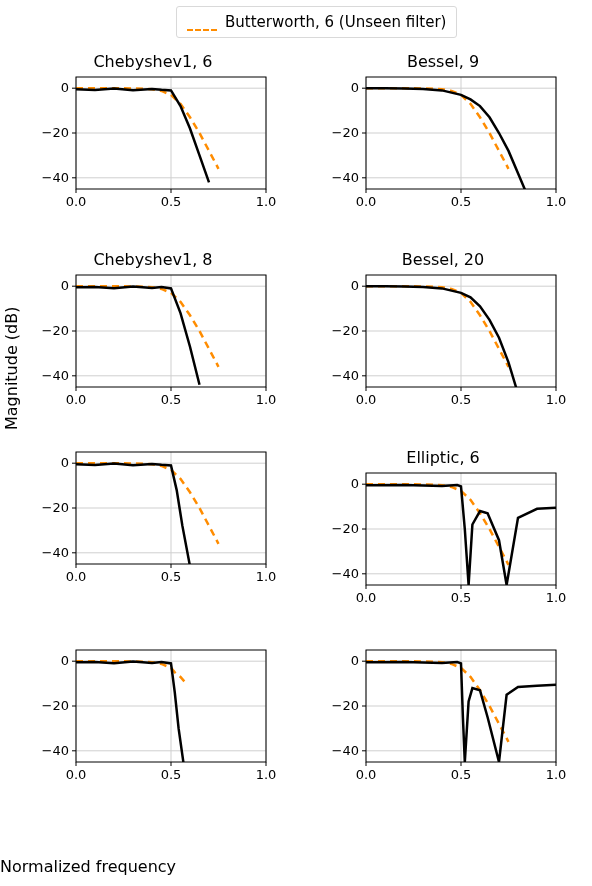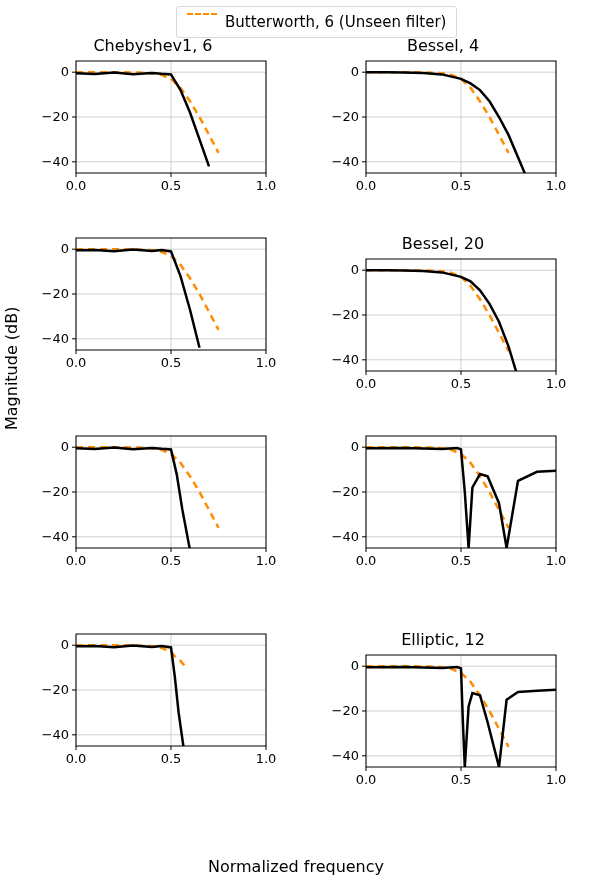--- a/index.html
+++ b/index.html
@@ -17,34 +17,34 @@
     position: relative;
   }
   .legend {
     position: absolute;
     left: 176px;
     top: 6px;
     border: 1px solid #d9d9d9;
     border-radius: 3px;
     padding: 6px 10px;
     display: flex;
-    align-items: flex-start;
+    align-items: flex-end;
     gap: 8px;
     background: #fff;
     font-size: 15px;
   }
   .legend-swatch {
     width: 30px;
     height: 0;
     border-top: 2.5px dashed #ff8c00;
   }
   .grid {
     position: absolute;
     left: 28px;
-    top: 36px;
+    top: 52px;
     width: 540px;
     display: grid;
     grid-template-columns: 1fr 1fr;
     grid-template-rows: repeat(4, 180px);
     column-gap: 40px;
     row-gap: 18px;
   }
   .cell {
     position: relative;
   }
@@ -76,21 +76,21 @@
     top: 430px;
     transform: rotate(-90deg);
     transform-origin: left top;
     font-size: 16px;
   }
   .xlabel {
     position: absolute;
     left: 0;
     right: 0;
     bottom: 10px;
-    text-align: center;
+    text-align: left;
     font-size: 16px;
   }
 </style>
 </head>
 <body>
 
 <div class="page">
 
   <div class="legend">
     <span class="legend-swatch"></span>
@@ -125,21 +125,21 @@
             <text class="tick" x="238" y="133" text-anchor="middle">1.0</text>
             <line class="tickmark" x1="44" x2="48" y1="15.200000000000001" y2="15.200000000000001"></line>
             <text class="tick" x="41" y="19.200000000000003" text-anchor="end">0</text>
             <line class="tickmark" x1="44" x2="48" y1="60" y2="60"></line>
             <text class="tick" x="41" y="64" text-anchor="end">−20</text>
             <line class="tickmark" x1="44" x2="48" y1="104.8" y2="104.8"></line>
             <text class="tick" x="41" y="108.8" text-anchor="end">−40</text>
           </svg></div>
       </div>
       <div class="cell">
-        <div class="cell-title">Bessel, 4</div>
+        <div class="cell-title">Bessel, 9</div>
         <div class="plot-box"><svg class="plot" viewBox="0 0 250 140">
             <defs>
               <clipPath id="clip1">
                 <rect x="48" y="4" width="190" height="112"></rect>
               </clipPath>
             </defs>
             <line class="gridline" x1="48" x2="238" y1="15.200000000000001" y2="15.200000000000001"></line>
             <line class="gridline" x1="48" x2="238" y1="60" y2="60"></line>
             <line class="gridline" x1="48" x2="238" y1="104.8" y2="104.8"></line>
             <line class="gridline" y1="4" y2="116" x1="48" x2="48"></line>
@@ -156,20 +156,21 @@
             <text class="tick" x="238" y="133" text-anchor="middle">1.0</text>
             <line class="tickmark" x1="44" x2="48" y1="15.200000000000001" y2="15.200000000000001"></line>
             <text class="tick" x="41" y="19.200000000000003" text-anchor="end">0</text>
             <line class="tickmark" x1="44" x2="48" y1="60" y2="60"></line>
             <text class="tick" x="41" y="64" text-anchor="end">−20</text>
             <line class="tickmark" x1="44" x2="48" y1="104.8" y2="104.8"></line>
             <text class="tick" x="41" y="108.8" text-anchor="end">−40</text>
           </svg></div>
       </div>
       <div class="cell">
+        <div class="cell-title">Chebyshev1, 8</div>
         <div class="plot-box"><svg class="plot" viewBox="0 0 250 140">
             <defs>
               <clipPath id="clip2">
                 <rect x="48" y="4" width="190" height="112"></rect>
               </clipPath>
             </defs>
             <line class="gridline" x1="48" x2="238" y1="15.200000000000001" y2="15.200000000000001"></line>
             <line class="gridline" x1="48" x2="238" y1="60" y2="60"></line>
             <line class="gridline" x1="48" x2="238" y1="104.8" y2="104.8"></line>
             <line class="gridline" y1="4" y2="116" x1="48" x2="48"></line>
@@ -247,20 +248,21 @@
             <text class="tick" x="238" y="133" text-anchor="middle">1.0</text>
             <line class="tickmark" x1="44" x2="48" y1="15.200000000000001" y2="15.200000000000001"></line>
             <text class="tick" x="41" y="19.200000000000003" text-anchor="end">0</text>
             <line class="tickmark" x1="44" x2="48" y1="60" y2="60"></line>
             <text class="tick" x="41" y="64" text-anchor="end">−20</text>
             <line class="tickmark" x1="44" x2="48" y1="104.8" y2="104.8"></line>
             <text class="tick" x="41" y="108.8" text-anchor="end">−40</text>
           </svg></div>
       </div>
       <div class="cell">
+        <div class="cell-title">Elliptic, 6</div>
         <div class="plot-box"><svg class="plot" viewBox="0 0 250 140">
             <defs>
               <clipPath id="clip5">
                 <rect x="48" y="4" width="190" height="112"></rect>
               </clipPath>
             </defs>
             <line class="gridline" x1="48" x2="238" y1="15.200000000000001" y2="15.200000000000001"></line>
             <line class="gridline" x1="48" x2="238" y1="60" y2="60"></line>
             <line class="gridline" x1="48" x2="238" y1="104.8" y2="104.8"></line>
             <line class="gridline" y1="4" y2="116" x1="48" x2="48"></line>
@@ -307,21 +309,20 @@
             <text class="tick" x="238" y="133" text-anchor="middle">1.0</text>
             <line class="tickmark" x1="44" x2="48" y1="15.200000000000001" y2="15.200000000000001"></line>
             <text class="tick" x="41" y="19.200000000000003" text-anchor="end">0</text>
             <line class="tickmark" x1="44" x2="48" y1="60" y2="60"></line>
             <text class="tick" x="41" y="64" text-anchor="end">−20</text>
             <line class="tickmark" x1="44" x2="48" y1="104.8" y2="104.8"></line>
             <text class="tick" x="41" y="108.8" text-anchor="end">−40</text>
           </svg></div>
       </div>
       <div class="cell">
-        <div class="cell-title">Elliptic, 12</div>
         <div class="plot-box"><svg class="plot" viewBox="0 0 250 140">
             <defs>
               <clipPath id="clip7">
                 <rect x="48" y="4" width="190" height="112"></rect>
               </clipPath>
             </defs>
             <line class="gridline" x1="48" x2="238" y1="15.200000000000001" y2="15.200000000000001"></line>
             <line class="gridline" x1="48" x2="238" y1="60" y2="60"></line>
             <line class="gridline" x1="48" x2="238" y1="104.8" y2="104.8"></line>
             <line class="gridline" y1="4" y2="116" x1="48" x2="48"></line>

